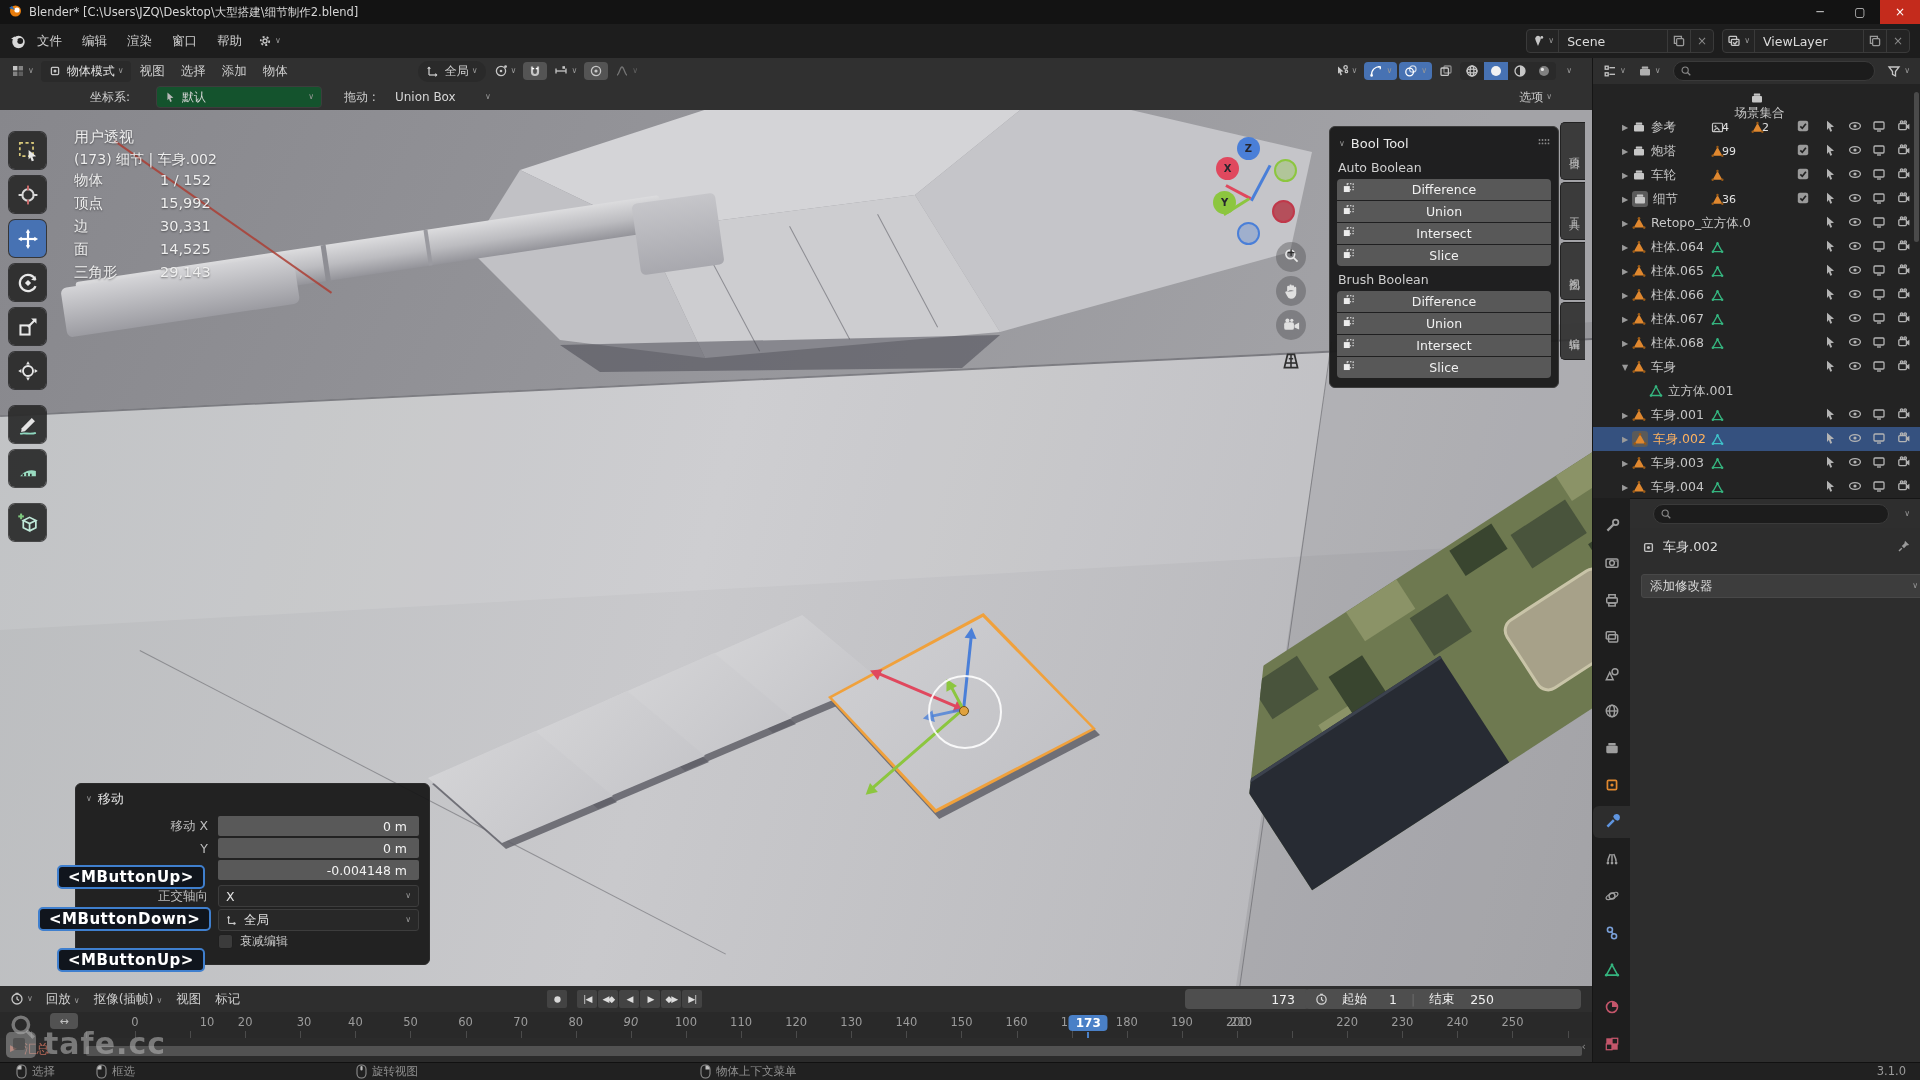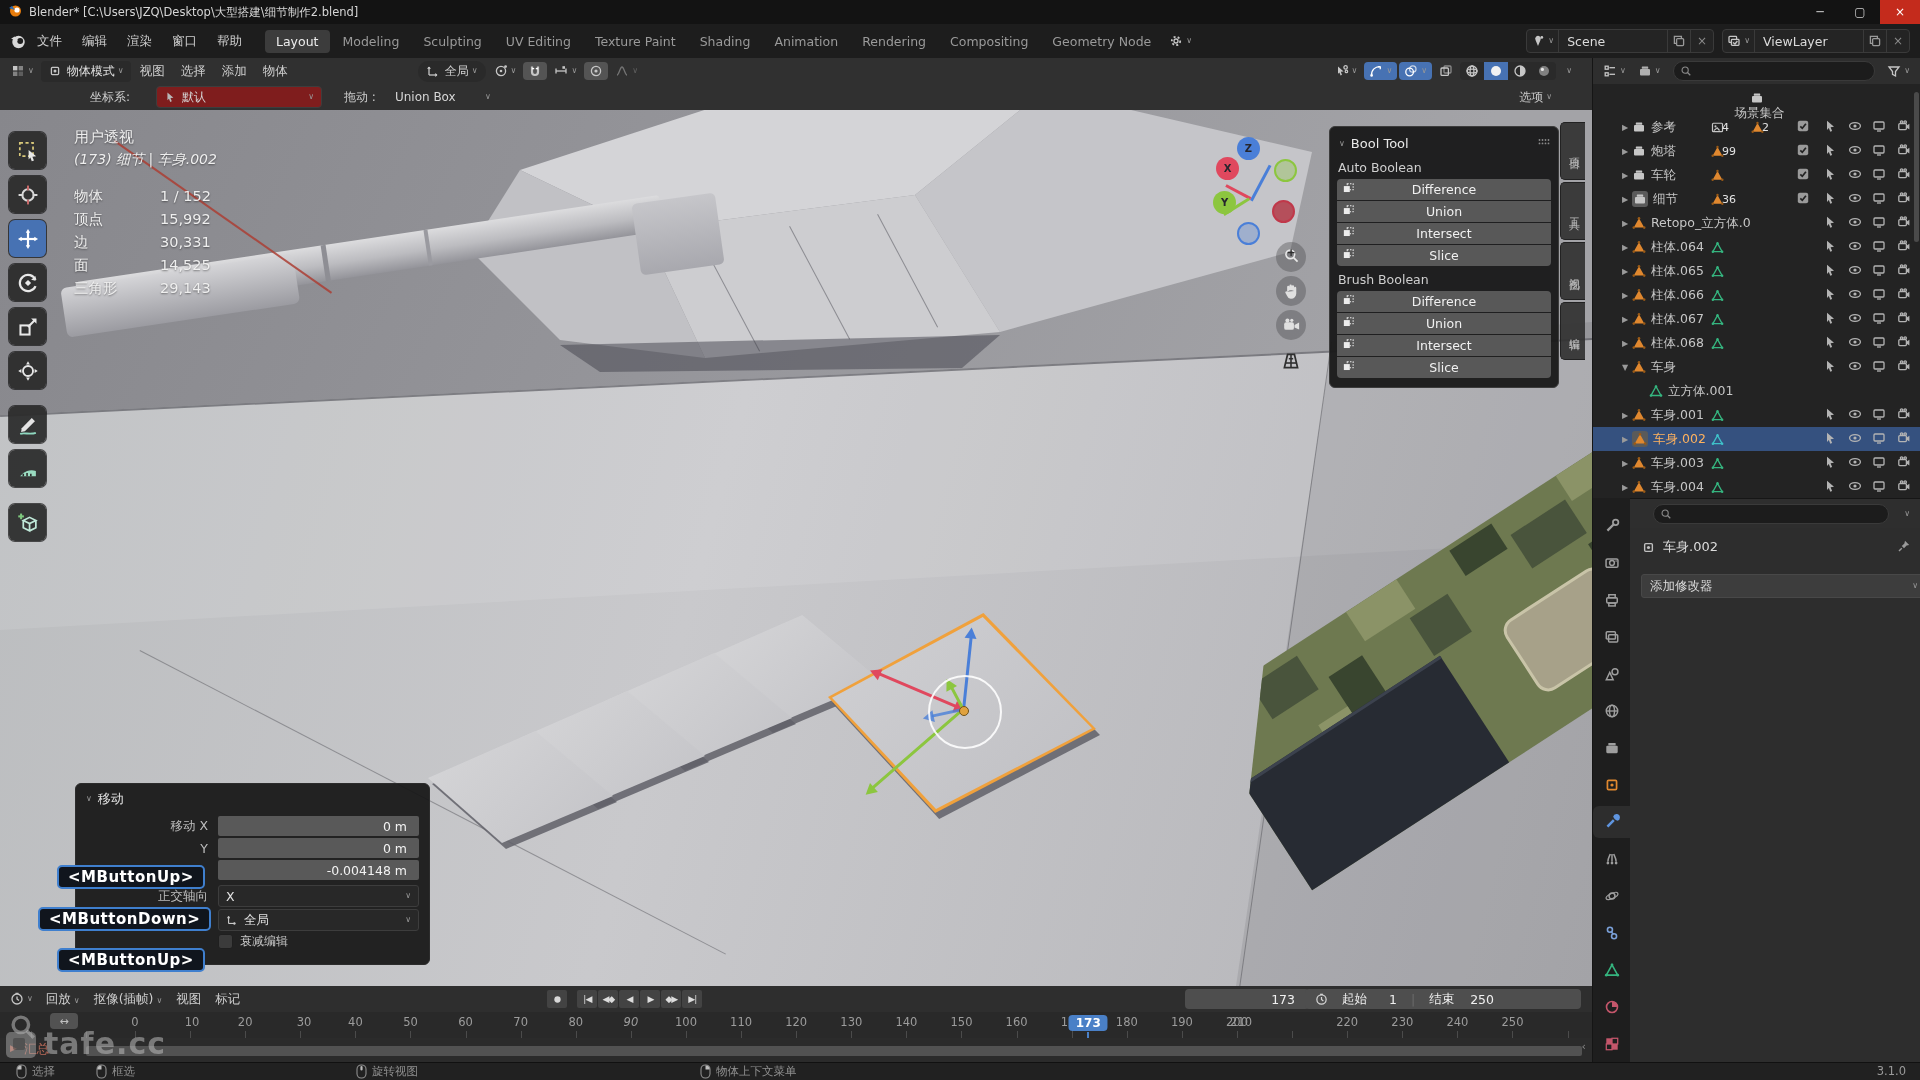--- a/index.html
+++ b/index.html
@@ -25,33 +25,33 @@
   
   #vp-h1{left:0;top:58px;width:1592px;height:26px;background:#303030;border-bottom:1px solid #262626;display:flex;align-items:center;}
   #vp-h2{left:0;top:84px;width:1592px;height:26px;background:#303030;border-bottom:1px solid #232323;display:flex;align-items:center;}
   .hbtn{display:flex;align-items:center;padding:2px 5px;border-radius:4px;margin:0 1px;}
   .hbtn.pressed{background:#545454;}
   .hbtn.blue{background:#4772b3;}
   .seg{display:flex;background:#2a2a2a;border-radius:4px;overflow:hidden;margin:0 1px;}
   .seg .sbtn{padding:2px 5px;display:flex;align-items:center;}
   .seg .sbtn.on{background:#4772b3;}
   .pill{display:flex;align-items:center;background:#2a2a2a;border-radius:10px;padding:2px 8px;margin:0 2px;color:#d0d0d0;}
-  .ddfield{display:flex;align-items:center;background:#7f1d1d;border:1px solid #3d3d3d;border-radius:4px;height:20px;padding:0 7px;color:#d6d6d6;}
+  .ddfield{display:flex;align-items:center;background:#14532d;border:1px solid #3d3d3d;border-radius:4px;height:20px;padding:0 7px;color:#d6d6d6;}
   
   #canvas{left:0;top:110px;width:1592px;height:876px;overflow:hidden;background:linear-gradient(115deg,#87878c 0%,#95959a 38%,#a3a3a7 75%);}
   .poly{position:absolute;left:0;top:0;width:1592px;height:876px;}
   .edge{position:absolute;transform-origin:left top;}
   
   .tbtn{position:absolute;left:9px;width:37px;height:37px;background:rgba(41,41,41,.92);border-radius:6px;
         display:flex;align-items:center;justify-content:center;box-shadow:0 0 0 1px rgba(18,18,18,.7);}
   .tbtn.active{background:#4772b3;}
   
   #stats{left:74px;top:18px;color:#efefef;text-shadow:0 1px 2px rgba(0,0,0,.45);}
   #stats .l1{font-size:15px;margin-bottom:4px;}
-  #stats .l2{font-size:14px;margin-bottom:16px;font-style:italic;}
+  #stats .l2{font-size:14px;}
   .statrow{display:flex;font-size:14.5px;line-height:23px;}
   .statrow .k{width:86px;}
   
   .ntab{position:absolute;left:1560px;width:24px;background:rgba(48,48,48,.9);border:1px solid #222;border-right:none;
         border-radius:5px 0 0 5px;color:#b8b8b8;font-size:11px;display:flex;align-items:center;justify-content:center;
         writing-mode:vertical-rl;letter-spacing:2px;}
   
   #booltool{left:1329px;top:16px;width:214px;background:rgba(24,24,24,.95);border:1px solid #3c3c3c;border-radius:6px;padding:6px 7px 9px;}
   #booltool .hd{display:flex;align-items:center;color:#e8e8e8;font-size:13px;margin:2px 0 8px;}
   .sec-label{color:#cfcfcf;font-size:12.5px;margin:6px 1px 4px;}
@@ -157,32 +157,20 @@
           <circle cx="7.5" cy="8" r="5.5" fill="#d8d8d8"></circle>
           <circle cx="9" cy="7" r="2.6" fill="#1d1d1d"></circle>
           <path d="M1 5 L7 7 L4 3 Z" fill="#d8d8d8"></path>
         </svg>
       </div>
       <div class="menu-item">文件</div>
       <div class="menu-item">编辑</div>
       <div class="menu-item">渲染</div>
       <div class="menu-item">窗口</div>
       <div class="menu-item">帮助</div>
-      <div class="row" style="margin-left: 12px;">
-        <div class="ws-tab active">Layout</div>
-        <div class="ws-tab">Modeling</div>
-        <div class="ws-tab">Sculpting</div>
-        <div class="ws-tab">UV Editing</div>
-        <div class="ws-tab">Texture Paint</div>
-        <div class="ws-tab">Shading</div>
-        <div class="ws-tab">Animation</div>
-        <div class="ws-tab">Rendering</div>
-        <div class="ws-tab">Compositing</div>
-        <div class="ws-tab">Geometry Node</div>
-      </div>
       <div class="hbtn">
         <svg width="14" height="14" viewBox="0 0 14 14">
           <circle cx="7" cy="7" r="2" fill="none" stroke="#c6c6c6" stroke-width="1.3"></circle>
           <circle cx="7" cy="7" r="4.2" fill="none" stroke="#c6c6c6" stroke-width="1.8" stroke-dasharray="2 2.2"></circle>
         </svg>
         <span class="crt">∨</span>
       </div>
       <div class="row" style="margin-left: auto; margin-right: 10px;">
         <div class="idblock">
           <span class="idicon">
@@ -1505,21 +1493,21 @@
           <span style="margin-left:14px">起始</span>
     <span style="margin-left:22px">1</span>
     <span style="margin:0 14px;color:#6a6a6a">|</span>
     <span>结束</span>
     <span style="margin-left:16px">250</span>
         </div>
       </div>
       <div id="tl-ruler">
         <div id="tl-ticks"></div>
         <div class="rlab" style="left: 135px;">0</div>
-        <div class="rlab" style="left: 192px;">10</div>
+        <div class="rlab" style="left: 207px;">10</div>
         <div class="rlab" style="left: 245.2px;">20</div>
         <div class="rlab" style="left: 304px;">30</div>
         <div class="rlab" style="left: 355.4px;">40</div>
         <div class="rlab" style="left: 410.5px;">50</div>
         <div class="rlab" style="left: 465.6px;">60</div>
         <div class="rlab" style="left: 520.7px;">70</div>
         <div class="rlab" style="left: 575.8px;">80</div>
         <div class="rlab" style="left: 630.9px; font-style: italic;">90</div>
         <div class="rlab" style="left: 686px;">100</div>
         <div class="rlab" style="left: 741.1px;">110</div>

